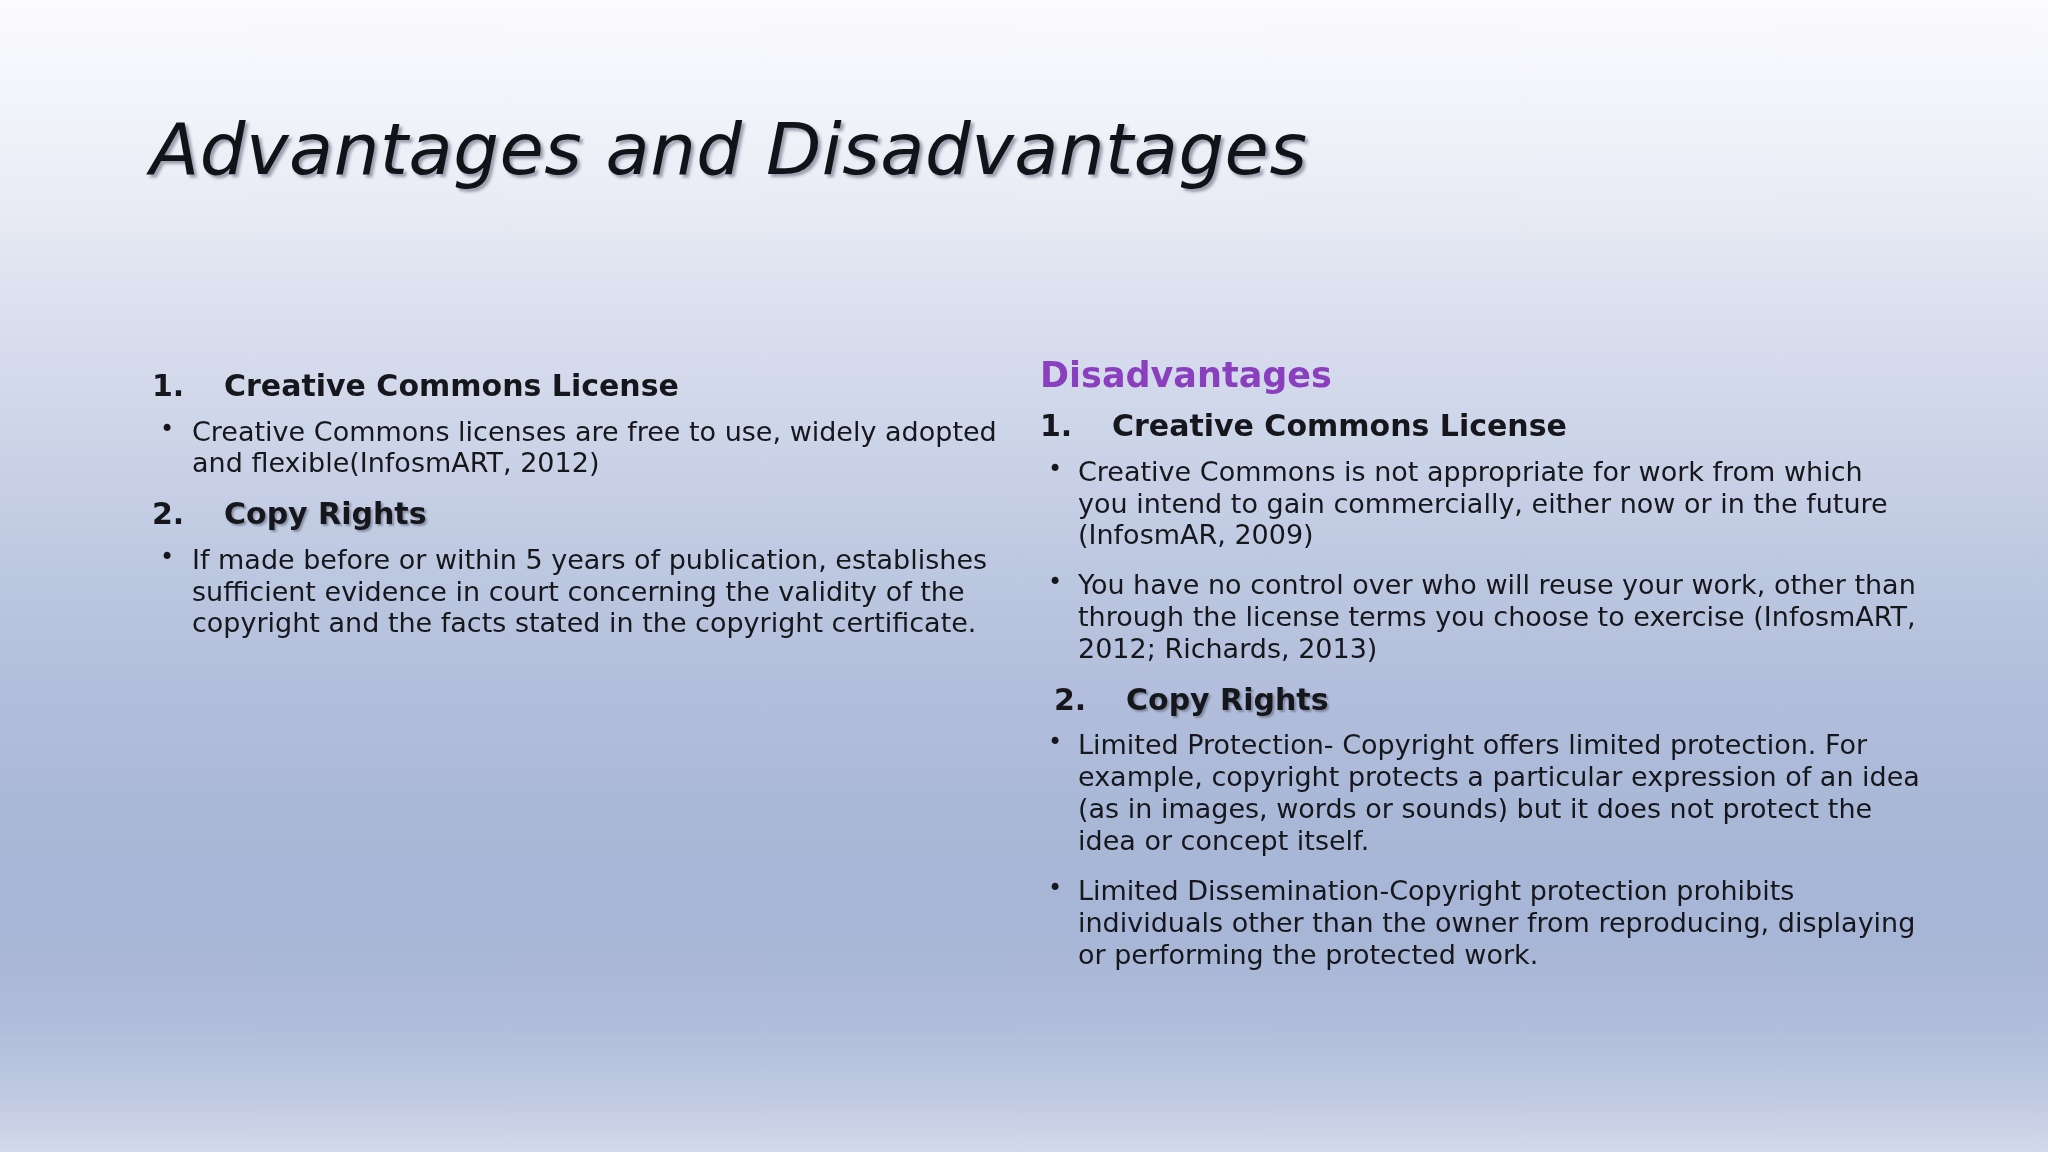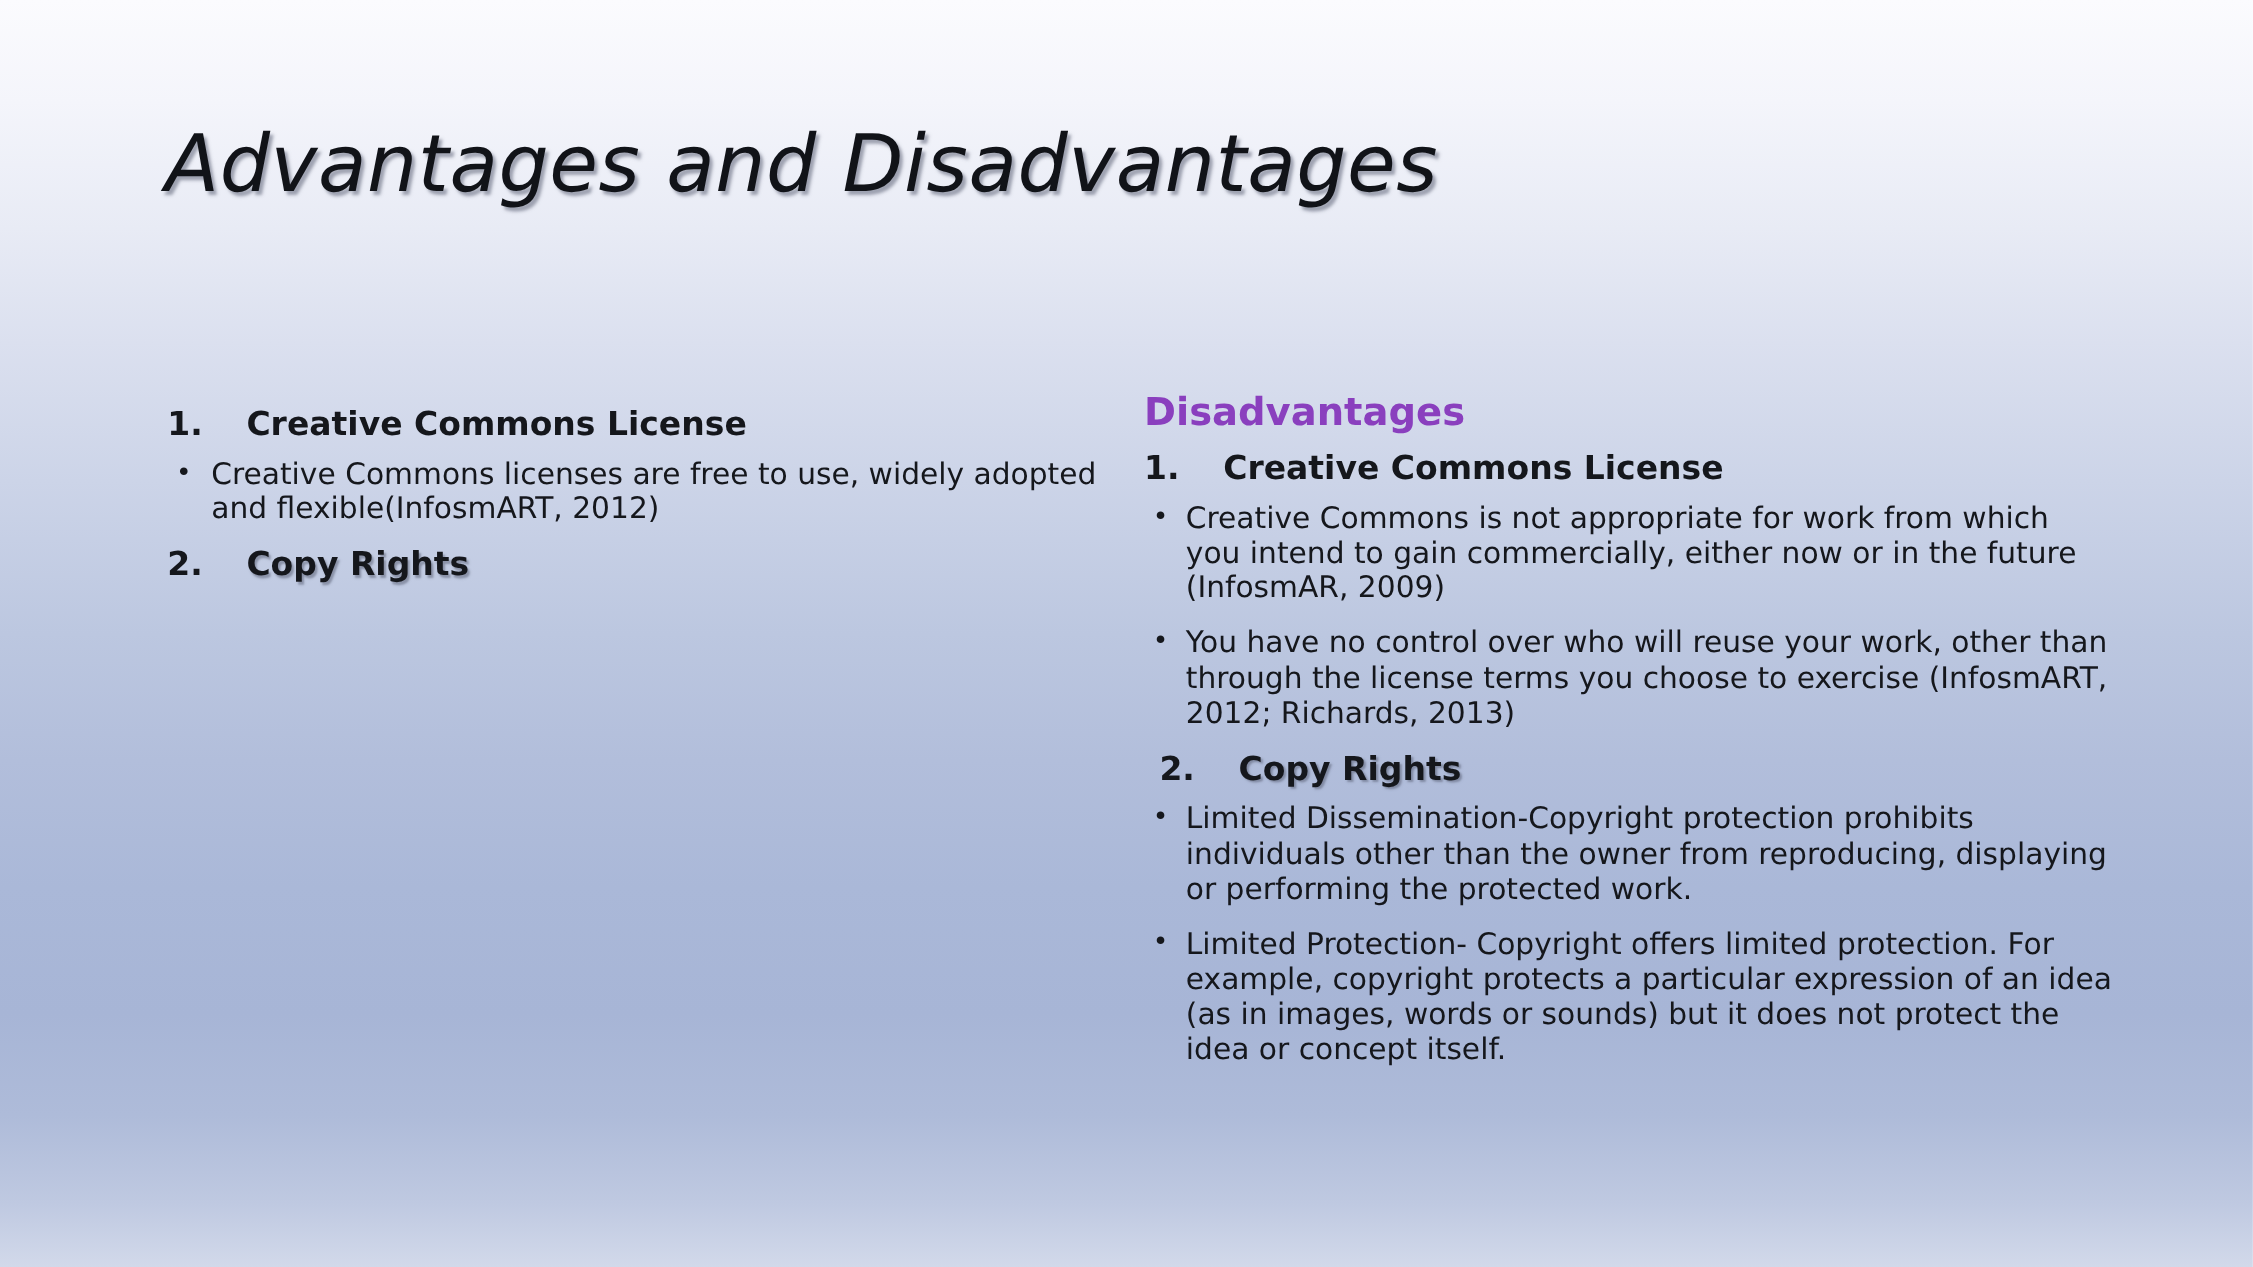--- a/index.html
+++ b/index.html
@@ -134,20 +134,21 @@
     <ul class="bullets">
       <li>Creative Commons licenses are free to use, widely adopted and flexible(InfosmART, 2012)</li>
     </ul>
 
     <div class="num-item shadowed">
       <span class="num">2.</span>
       <span class="label">Copy Rights</span>
     </div>
 
     <ul class="bullets">
+      <li> If made before or within 5 years of publication, establishes sufficient evidence in court concerning the validity of the copyright and the facts stated in the copyright certificate.</li>
     </ul>
   </div>
 
   <div class="column" id="col-right">
     <div class="col-heading">Disadvantages</div>
 
     <div class="num-item">
       <span class="num">1.</span>
       <span class="label">Creative Commons License</span>
     </div>
@@ -156,18 +157,18 @@
       <li>Creative Commons is not appropriate for work from which you intend to gain commercially, either now or in the future (InfosmAR, 2009)</li>
       <li>You have no control over who will reuse your work, other than through the license terms you choose to exercise (InfosmART, 2012; Richards, 2013)</li>
     </ul>
 
     <div class="num-item shadowed indent">
       <span class="num">2.</span>
       <span class="label">Copy Rights</span>
     </div>
 
     <ul class="bullets">
+      <li>Limited Protection- Copyright offers limited protection. For example, copyright protects a particular expression of an idea (as in images, words or sounds) but it does not protect the idea or concept itself.</li>
       <li>Limited Dissemination-Copyright protection prohibits individuals other than the owner from reproducing, displaying or performing the protected work.</li>
-      <li>Limited Protection- Copyright offers limited protection. For example, copyright protects a particular expression of an idea (as in images, words or sounds) but it does not protect the idea or concept itself.</li>
     </ul>
   </div>
 
 </div>
 
 </body></html>

